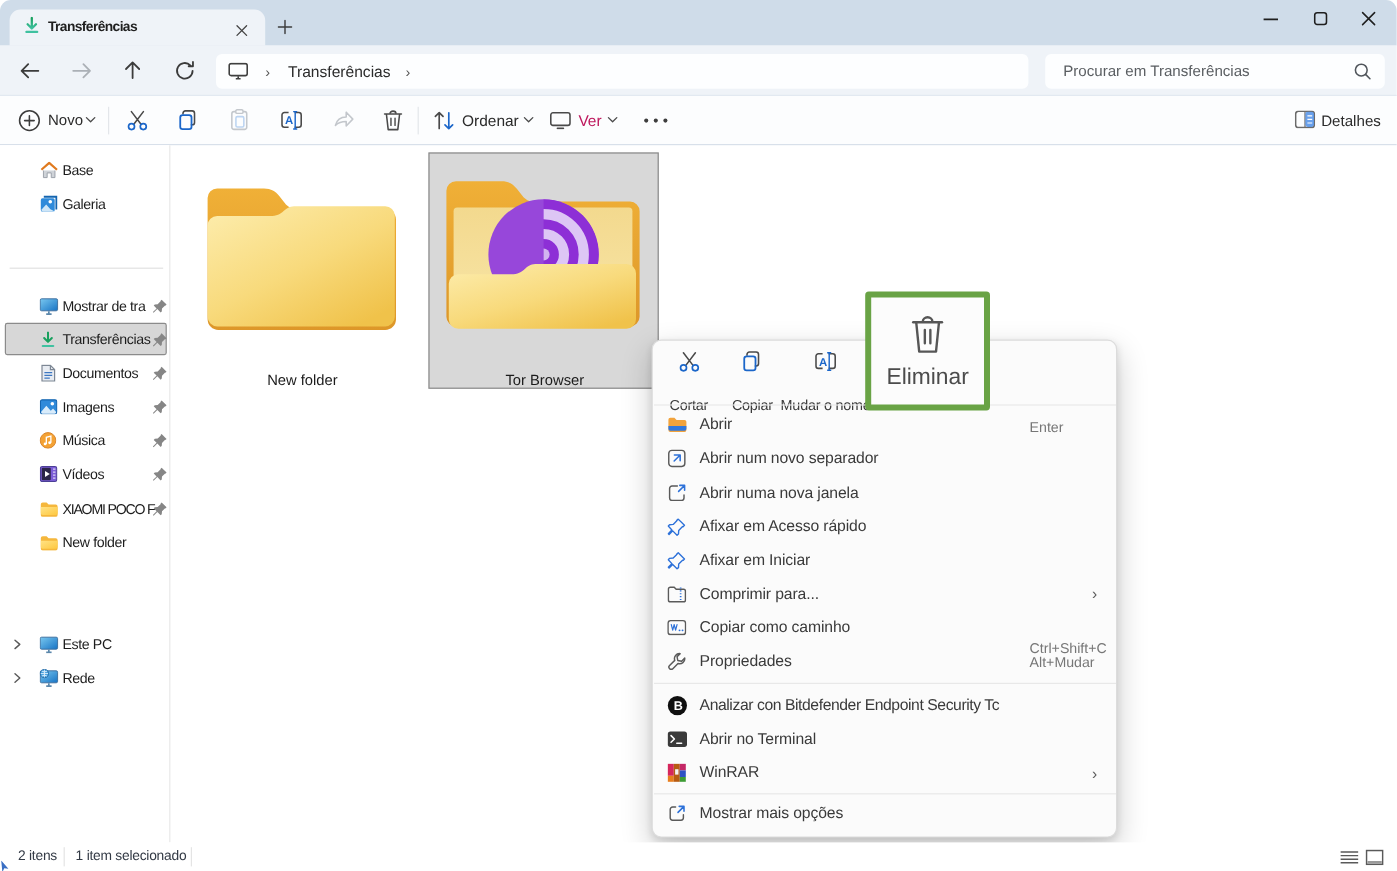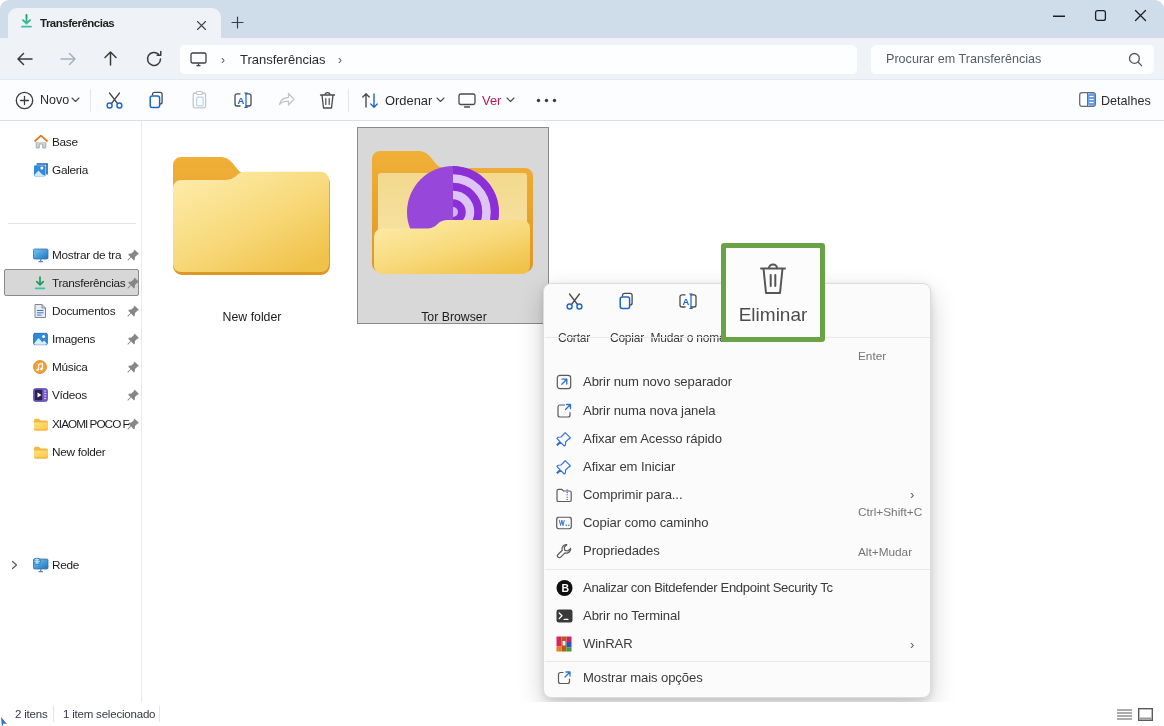--- a/index.html
+++ b/index.html
@@ -323,20 +323,29 @@
         </svg>
     </div>
 
     <div class="srow" style="top:316.9px">
       <svg class="ic" width="16" height="14" viewBox="0 0 16 14">
           <use href="#foldsm"></use>
         </svg>
       <div class="lbl">New folder</div>
     </div>
 
+    <div class="srow" style="top:402px">
+      <svg class="abs" style="left:10px;top:9px" width="9" height="10" viewBox="0 0 9 10">
+          <path d="M2.5 1.5 L6.5 5 L2.5 8.5" fill="none" stroke="#5a5a5a" stroke-width="1.2" stroke-linecap="round" stroke-linejoin="round"></path>
+        </svg>
+      <svg class="ic" width="16" height="15" viewBox="0 0 16 15">
+          <use href="#monic"></use>
+        </svg>
+      <div class="lbl">Este PC</div>
+    </div>
 
     <div class="srow" style="top:430.3px">
       <svg class="abs" style="left:10px;top:9px" width="9" height="10" viewBox="0 0 9 10">
           <path d="M2.5 1.5 L6.5 5 L2.5 8.5" fill="none" stroke="#5a5a5a" stroke-width="1.2" stroke-linecap="round" stroke-linejoin="round"></path>
         </svg>
       <svg class="ic" width="16" height="15" viewBox="0 0 16 15">
         <use href="#monic"></use>
         <circle cx="4" cy="3.8" r="3.4" fill="#4aa3e0" stroke="#2a6ea8" stroke-width="0.8"></circle>
         <path d="M1 3.8 h6 M4 0.6 v6.4 M1.8 1.8 a4.4 4.4 0 0 0 4.4 0 M1.8 5.8 a4.4 4.4 0 0 1 4.4 0" fill="none" stroke="#eaf4fb" stroke-width="0.7"></path>
       </svg>
@@ -416,20 +425,27 @@
     </svg>
     <div class="toplbl" style="left:83px;">Copiar</div>
     <svg class="abs" style="left:134px;top:9px" width="20" height="17" viewBox="0 0 20 17">
       <path d="M12.5 1.8 H16 a2 2 0 0 1 2 2 V12 a2 2 0 0 1 -2 2 H12.5 M7.5 1.8 H4 a2 2 0 0 0 -2 2 V12 a2 2 0 0 0 2 2 H7.5" fill="none" stroke="#4a4a4a" stroke-width="1.3"></path>
       <text x="4.6" y="11.6" font-size="9.5" font-weight="bold" fill="#1b66c9" font-family="Liberation Sans">A</text>
       <path d="M13 1 V15.5 M11.3 1 H14.7 M11.3 15.5 H14.7" stroke="#1b66c9" stroke-width="1.2"></path>
     </svg>
     <div class="toplbl" style="left:144px;">Mudar o nome</div>
     <div class="msep" style="top:53px;"></div>
 
+    <div class="mrow" style="top:56.3px">
+      <svg class="mi" width="17" height="15" viewBox="0 0 17 15">
+        <path d="M1 3.2 a1.6 1.6 0 0 1 1.6-1.6 h3.4 l1.8 1.8 h6.6 a1.6 1.6 0 0 1 1.6 1.6 v6.8 a1.6 1.6 0 0 1 -1.6 1.6 h-11.8 a1.6 1.6 0 0 1 -1.6 -1.6 Z" fill="#f2a33c"></path>
+        <path d="M1 8.4 h15 v2.4 a1.6 1.6 0 0 1 -1.6 1.6 h-11.8 a1.6 1.6 0 0 1 -1.6 -1.6 Z" fill="#3178dd"></path>
+      </svg>
+      <div class="txt">Abrir</div>
+    </div>
     <div class="mshort" style="top:64.5px;">Enter</div>
     <div class="mrow" style="top:84.4px">
       <svg class="mi" width="16" height="16" viewBox="0 0 16 16">
         <rect x="1.3" y="1.3" width="13.4" height="13.4" rx="2.6" fill="none" stroke="#5a5a5a" stroke-width="1.2"></rect>
         <path d="M6 5.2 h4.8 v4.8 M10.8 5.2 L5.8 10.2" fill="none" stroke="#2d71d9" stroke-width="1.3" stroke-linecap="round" stroke-linejoin="round"></path>
       </svg>
       <div class="txt">Abrir num novo separador</div>
     </div>
     <div class="mrow" style="top:112.5px">
       <svg class="mi" width="16" height="16" viewBox="0 0 16 16">
@@ -460,21 +476,21 @@
     <div class="mchev" style="top:203px;">›</div>
     <div class="mrow" style="top:224.9px">
       <svg class="mi" width="16" height="13" viewBox="0 0 16 13">
         <rect x="0.7" y="0.7" width="14.6" height="11.6" rx="2.2" fill="none" stroke="#5a5a5a" stroke-width="1.2"></rect>
         <path d="M3.4 4 L4.6 8.6 M4.6 8.6 L5.8 4 M5.8 4 L7 8.6 M7 8.6 L8.2 4" fill="none" stroke="#2d71d9" stroke-width="1" stroke-linecap="round"></path>
         <circle cx="10.3" cy="8.8" r="0.8" fill="#2d71d9"></circle>
           <circle cx="12.8" cy="8.8" r="0.8" fill="#2d71d9"></circle>
       </svg>
       <div class="txt">Copiar como caminho</div>
     </div>
-    <div class="mshort" style="top:221px;">Ctrl+Shift+C</div>
+    <div class="mshort" style="top:249px;">Ctrl+Shift+C</div>
     <div class="mrow" style="top:253px">
       <svg class="mi" width="17" height="17" viewBox="0 0 17 17">
         <path d="M10.8 2.2 a4.2 4.2 0 0 0 -4.5 5.6 L2 12 a1.9 1.9 0 0 0 2.7 2.7 L9 10.4 a4.2 4.2 0 0 0 5.6 -4.5 L12 8.5 L8.8 7.9 L8.2 4.7 Z" fill="none" stroke="#5a5a5a" stroke-width="1.2" stroke-linejoin="round"></path>
       </svg>
       <div class="txt">Propriedades</div>
     </div>
     <div class="mshort" style="top:261.2px;">Alt+Mudar</div>
     <div class="msep" style="top:285.2px;"></div>
     <div class="mrow" style="top:289.9px">
       <svg class="mi" width="17" height="17" viewBox="0 0 17 17">

